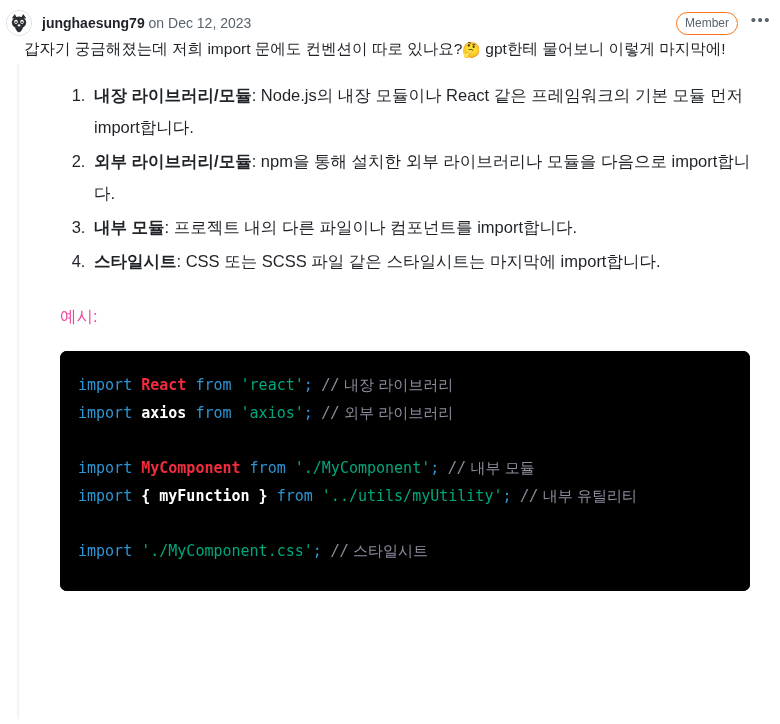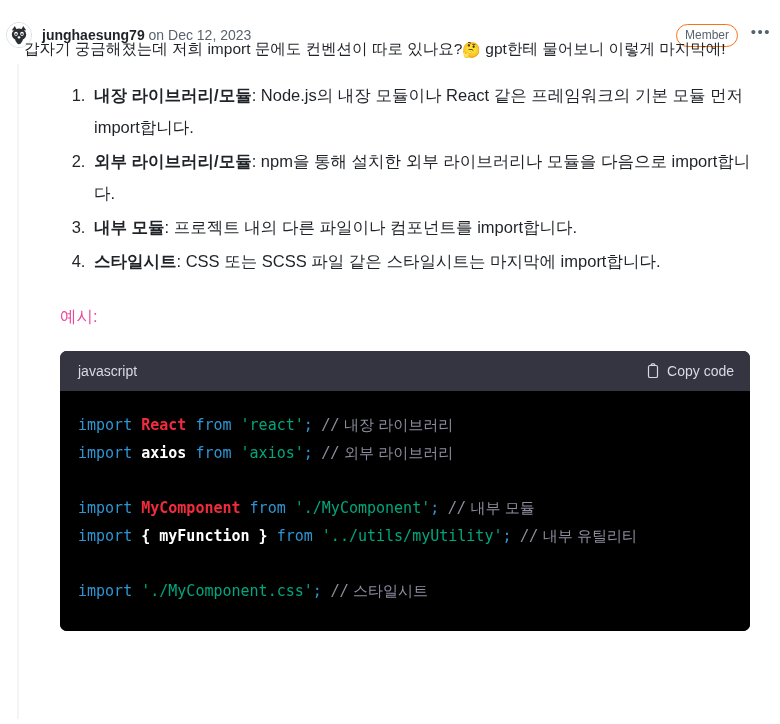--- a/index.html
+++ b/index.html
@@ -17,21 +17,21 @@
     position: relative;
     width: 780px;
     height: 724px;
     background: #ffffff;
   }
 
   
   .comment-header {
     position: absolute;
     left: 0;
-    top: 20px;
+    top: 8px;
     width: 780px;
     height: 30px;
     display: flex;
     align-items: center;
   }
 
   .avatar {
     width: 26px;
     height: 26px;
     border-radius: 50%;
@@ -263,32 +263,20 @@
       <ol class="steps" id="steps-list">
           <li><span class="b">내장 라이브러리/모듈</span><span>: Node.js의 내장 모듈이나 React 같은 프레임워크의 기본 모듈 먼저 import합니다.</span></li>
           <li><span class="b">외부 라이브러리/모듈</span><span>: npm을 통해 설치한 외부 라이브러리나 모듈을 다음으로 import합니다.</span></li>
           <li><span class="b">내부 모듈</span><span>: 프로젝트 내의 다른 파일이나 컴포넌트를 import합니다.</span></li>
           <li><span class="b">스타일시트</span><span>: CSS 또는 SCSS 파일 같은 스타일시트는 마지막에 import합니다.</span></li>
         </ol>
 
       <div class="example-label">예시:</div>
 
       <div class="codeblock">
-        <div class="code-header">
-          <span class="code-lang">javascript</span>
-          <span class="copy-btn">
-            <span>
-              <svg width="14" height="16" viewBox="0 0 14 16" fill="none" xmlns="http://www.w3.org/2000/svg">
-                <rect x="2.5" y="2.5" width="9" height="12" rx="1.6" stroke="#d9d9e3" stroke-width="1.2"></rect>
-                <path d="M5.2 2.5 V1.9 A1 1 0 0 1 6.2 0.9 H7.8 A1 1 0 0 1 8.8 1.9 V2.5" stroke="#d9d9e3" stroke-width="1.2" fill="none"></path>
-              </svg>
-            </span>
-            <span>Copy code</span>
-          </span>
-        </div>
         <pre class="code-body" id="code-content"><span><span class="tok-kw">import</span><span> </span><span class="tok-cls">React</span><span> </span><span class="tok-kw">from</span><span> </span><span class="tok-str">'react'</span><span class="tok-punc">;</span><span> </span><span class="tok-cmt">//</span><span class="tok-cmt-txt"> 내장 라이브러리</span></span>
 <span><span class="tok-kw">import</span><span> </span><span class="tok-id">axios</span><span> </span><span class="tok-kw">from</span><span> </span><span class="tok-str">'axios'</span><span class="tok-punc">;</span><span> </span><span class="tok-cmt">//</span><span class="tok-cmt-txt"> 외부 라이브러리</span></span>
 <span></span>
 <span><span class="tok-kw">import</span><span> </span><span class="tok-cls">MyComponent</span><span> </span><span class="tok-kw">from</span><span> </span><span class="tok-str">'./MyComponent'</span><span class="tok-punc">;</span><span> </span><span class="tok-cmt">//</span><span class="tok-cmt-txt"> 내부 모듈</span></span>
 <span><span class="tok-kw">import</span><span> </span><span class="tok-id">{ myFunction }</span><span> </span><span class="tok-kw">from</span><span> </span><span class="tok-str">'../utils/myUtility'</span><span class="tok-punc">;</span><span> </span><span class="tok-cmt">//</span><span class="tok-cmt-txt"> 내부 유틸리티</span></span>
 <span></span>
 <span><span class="tok-kw">import</span><span> </span><span class="tok-str">'./MyComponent.css'</span><span class="tok-punc">;</span><span> </span><span class="tok-cmt">//</span><span class="tok-cmt-txt"> 스타일시트</span></span></pre>
       </div>
 
     </div>

